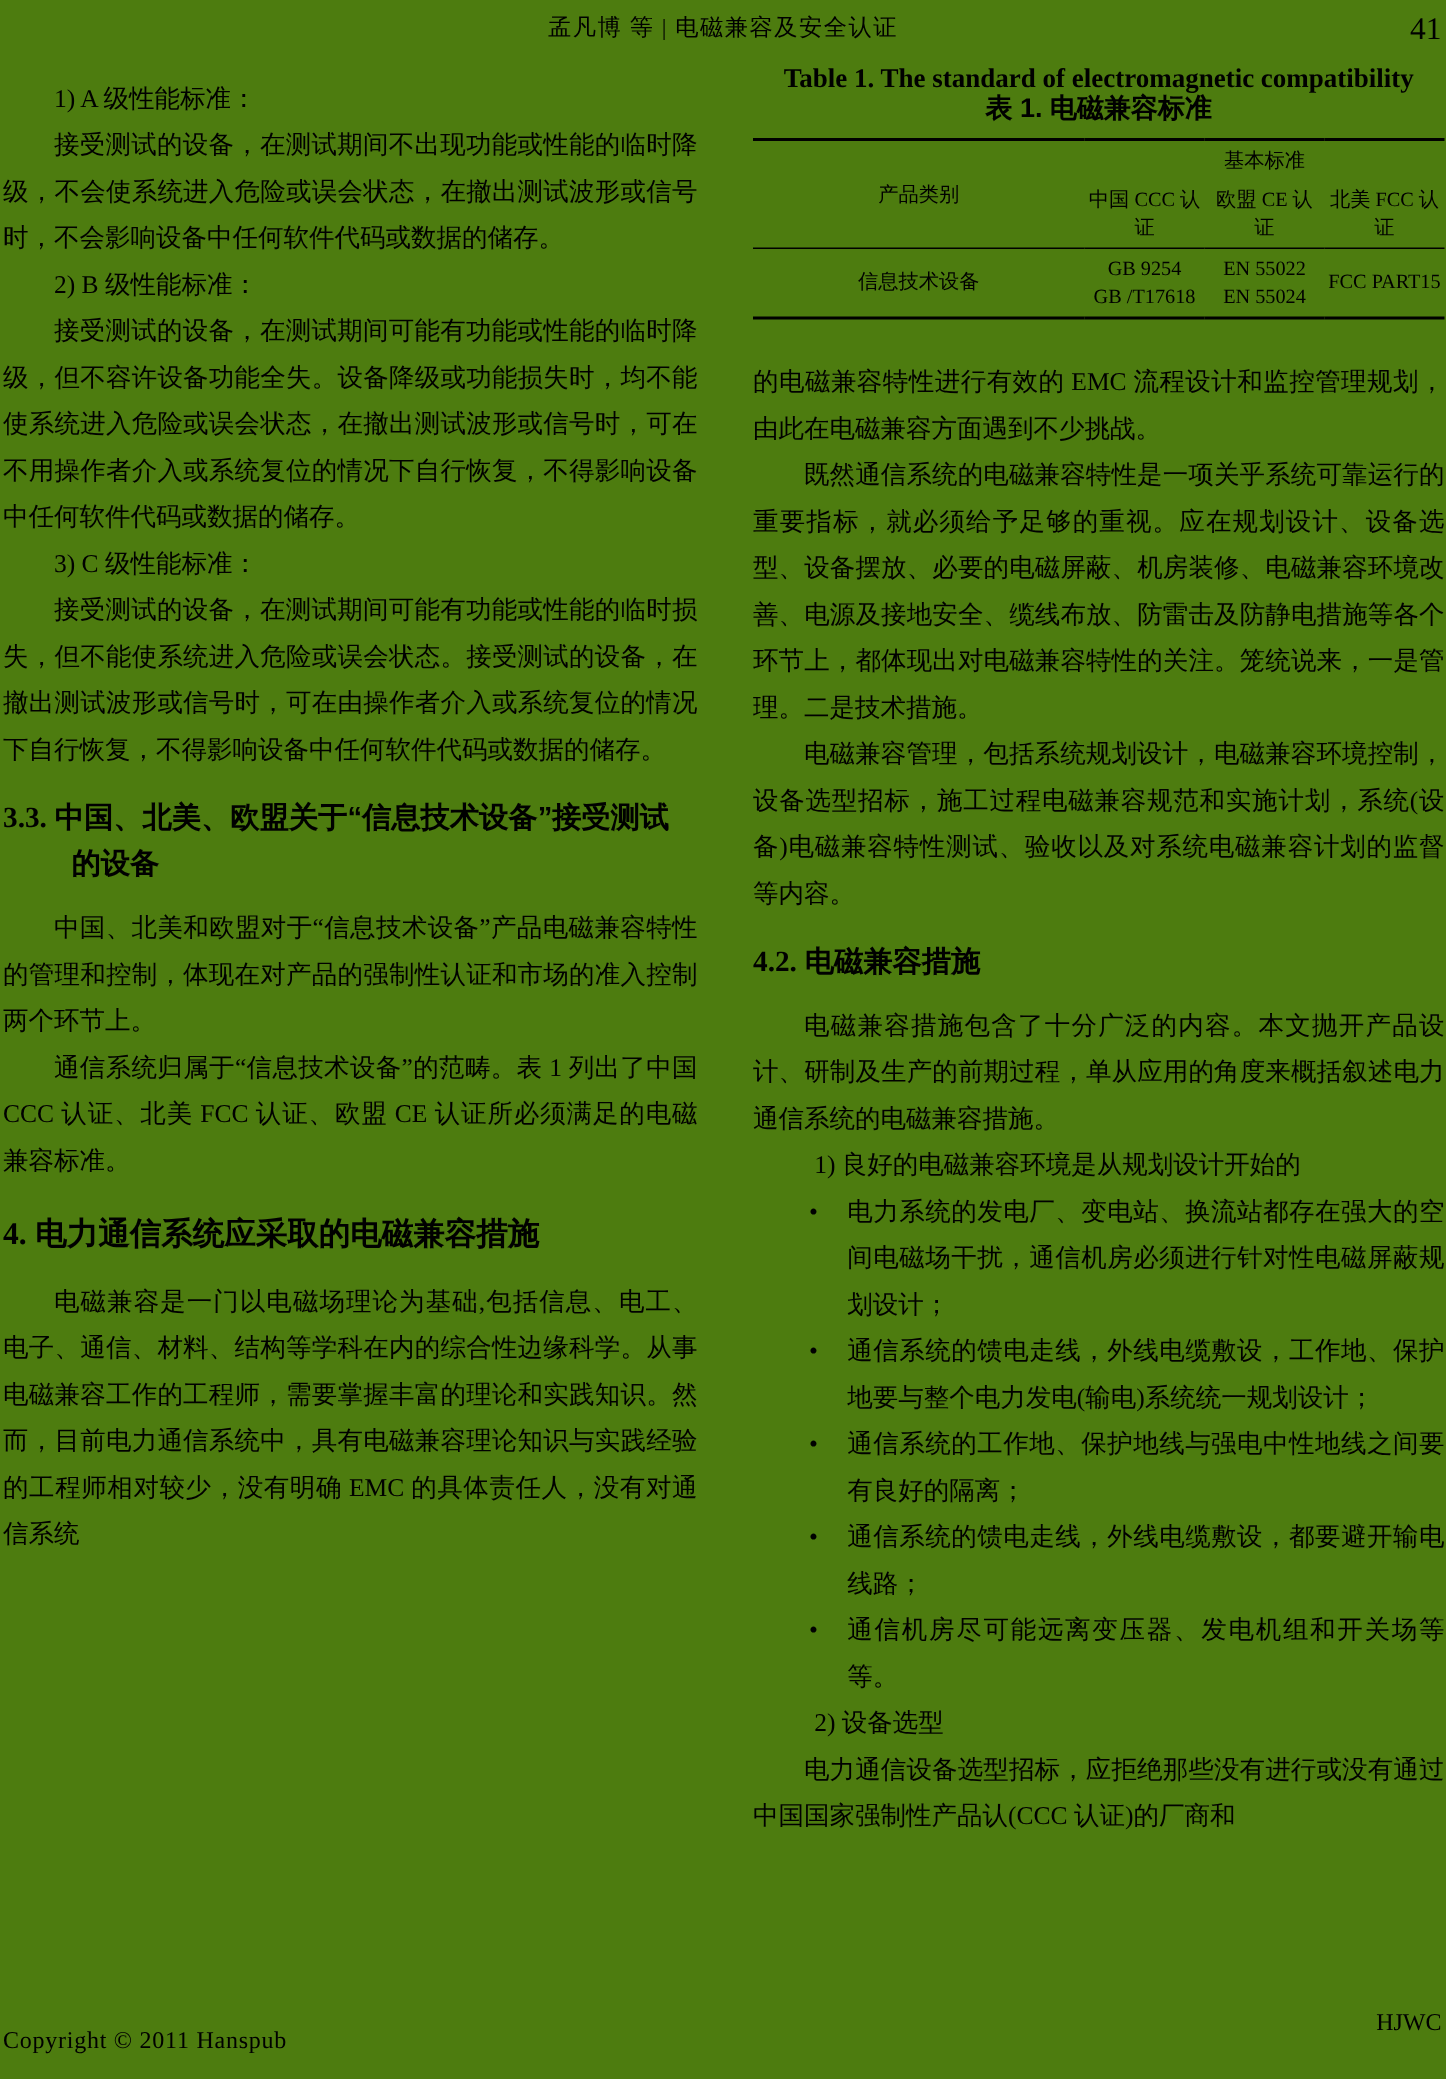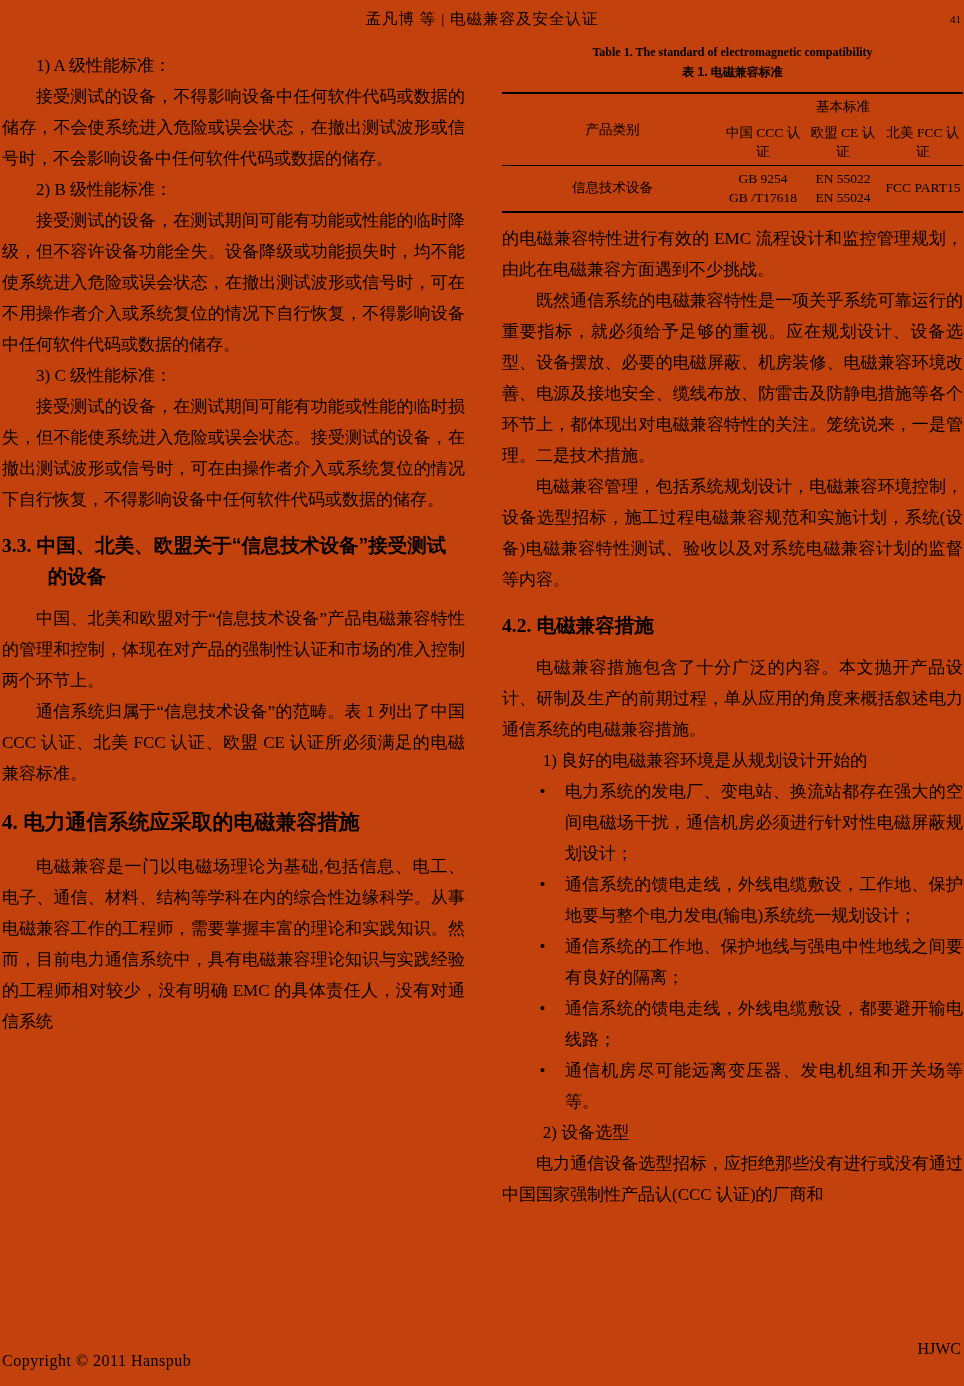--- a/index.html
+++ b/index.html
@@ -1,33 +1,33 @@
 <!DOCTYPE html>
 <html><head>
 <meta charset="utf-8">
 <style>
   html,body { margin:0; padding:0; background:#ffffff; }
   .page {
     position: relative;
     width: 964px;
     height: 1386px;
-    background: #c2410c;
+    background: #4d7c0f;
     color: #000000;
     font-family: "Liberation Serif", "DejaVu Serif", serif;
     overflow: hidden;
   }
   
   .running-head {
     position: absolute; top: 8px; left: 0; right: 0;
     text-align: center; font-size: 15.5px; line-height: 22px;
     letter-spacing: 1px;
   }
   .page-number {
     position: absolute; top: 8px; right: 3px;
-    font-size: 11px; line-height: 22px; text-align: center;
+    font-size: 21px; line-height: 22px; text-align: center;
   }
   
   .col { position: absolute; top: 50px; }
   .col-left  { left: 2px;  width: 463px; }
   .col-right { left: 502px; width: 461px; top: 42px; }
 
   p.body {
     margin: 0; font-size: 17px; line-height: 31px;
     text-align: justify; text-indent: 2em;
   }
@@ -45,21 +45,21 @@
     font-weight: bold; font-size: 21px; line-height: 32px;
     margin: 17px 0 13px; padding-left: 1.35em; text-indent: -1.35em;
     text-align: left;
   }
   .h-sub .sec-num, .h-main .sec-num {
     font-family: "Liberation Serif", "DejaVu Serif", serif;
     font-weight: bold;
   }
 
   
-  .tbl-caption { text-align: center; font-size: 12px; line-height: 20px; font-weight: bold; margin: 0 0 10px 0; }
+  .tbl-caption { text-align: center; font-size: 18px; line-height: 20px; font-weight: bold; margin: 0 0 10px 0; }
   .tbl-caption .caption-zh { font-family: Liberation Sans, sans-serif; }
   table.std {
     width: 100%; border-collapse: collapse;
     font-size: 13.5px; line-height: 1.45; text-align: center;
     table-layout: fixed;
   }
   table.std td { padding: 3px 2px; vertical-align: middle; }
   tr.row-top td { border-top: 2px solid #000; }
   tr.row-data td { border-top: 1px solid #000; border-bottom: 2px solid #000; }
   td.pre { white-space: pre-line; }
@@ -87,21 +87,21 @@
 </head>
 <body>
 
 <div class="page">
 
   <div class="running-head">孟凡博 等 | 电磁兼容及安全认证</div>
   <div class="page-number">41</div>
 
   <div class="col col-left">
     <p class="body">1) A 级性能标准：</p>
-    <p class="body">接受测试的设备，不得影响设备中任何软件代码或数据的储存，不会使系统进入危险或误会状态，在撤出测试波形或信号时，不会影响设备中任何软件代码或数据的储存。</p>
+    <p class="body">接受测试的设备，在测试期间不出现功能或性能的临时降级，不会使系统进入危险或误会状态，在撤出测试波形或信号时，不会影响设备中任何软件代码或数据的储存。</p>
     <p class="body">2) B 级性能标准：</p>
     <p class="body">接受测试的设备，在测试期间可能有功能或性能的临时降级，但不容许设备功能全失。设备降级或功能损失时，均不能使系统进入危险或误会状态，在撤出测试波形或信号时，可在不用操作者介入或系统复位的情况下自行恢复，不得影响设备中任何软件代码或数据的储存。</p>
     <p class="body">3) C 级性能标准：</p>
     <p class="body">接受测试的设备，在测试期间可能有功能或性能的临时损失，但不能使系统进入危险或误会状态。接受测试的设备，在撤出测试波形或信号时，可在由操作者介入或系统复位的情况下自行恢复，不得影响设备中任何软件代码或数据的储存。</p>
 
     <h2 class="h-sub"><span class="sec-num">3.3.</span> <span>中国、北美、欧盟关于“信息技术设备”接受测试的设备</span></h2>
 
     <p class="body">中国、北美和欧盟对于“信息技术设备”产品电磁兼容特性的管理和控制，体现在对产品的强制性认证和市场的准入控制两个环节上。</p>
     <p class="body">通信系统归属于“信息技术设备”的范畴。表 1 列出了中国 CCC 认证、北美 FCC 认证、欧盟 CE 认证所必须满足的电磁兼容标准。</p>
 
@@ -132,21 +132,21 @@
           <td>信息技术设备</td>
           <td class="pre">GB 9254
 GB /T17618</td>
           <td class="pre">EN 55022
 EN 55024</td>
           <td>FCC PART15</td>
         </tr>
       </tbody>
     </table>
 
-    <p class="body cont" style="margin-top:10px;">的电磁兼容特性进行有效的 EMC 流程设计和监控管理规划，由此在电磁兼容方面遇到不少挑战。</p>
+    <p class="body cont" style="margin-top:26px;">的电磁兼容特性进行有效的 EMC 流程设计和监控管理规划，由此在电磁兼容方面遇到不少挑战。</p>
     <p class="body">既然通信系统的电磁兼容特性是一项关乎系统可靠运行的重要指标，就必须给予足够的重视。应在规划设计、设备选型、设备摆放、必要的电磁屏蔽、机房装修、电磁兼容环境改善、电源及接地安全、缆线布放、防雷击及防静电措施等各个环节上，都体现出对电磁兼容特性的关注。笼统说来，一是管理。二是技术措施。</p>
 
 
     <p class="body">电磁兼容管理，包括系统规划设计，电磁兼容环境控制，设备选型招标，施工过程电磁兼容规范和实施计划，系统(设备)电磁兼容特性测试、验收以及对系统电磁兼容计划的监督等内容。</p>
 
     <h2 class="h-sub"><span class="sec-num">4.2.</span> <span>电磁兼容措施</span></h2>
 
     <p class="body">电磁兼容措施包含了十分广泛的内容。本文抛开产品设计、研制及生产的前期过程，单从应用的角度来概括叙述电力通信系统的电磁兼容措施。</p>
     <p class="body numline">1)  良好的电磁兼容环境是从规划设计开始的</p>
 

